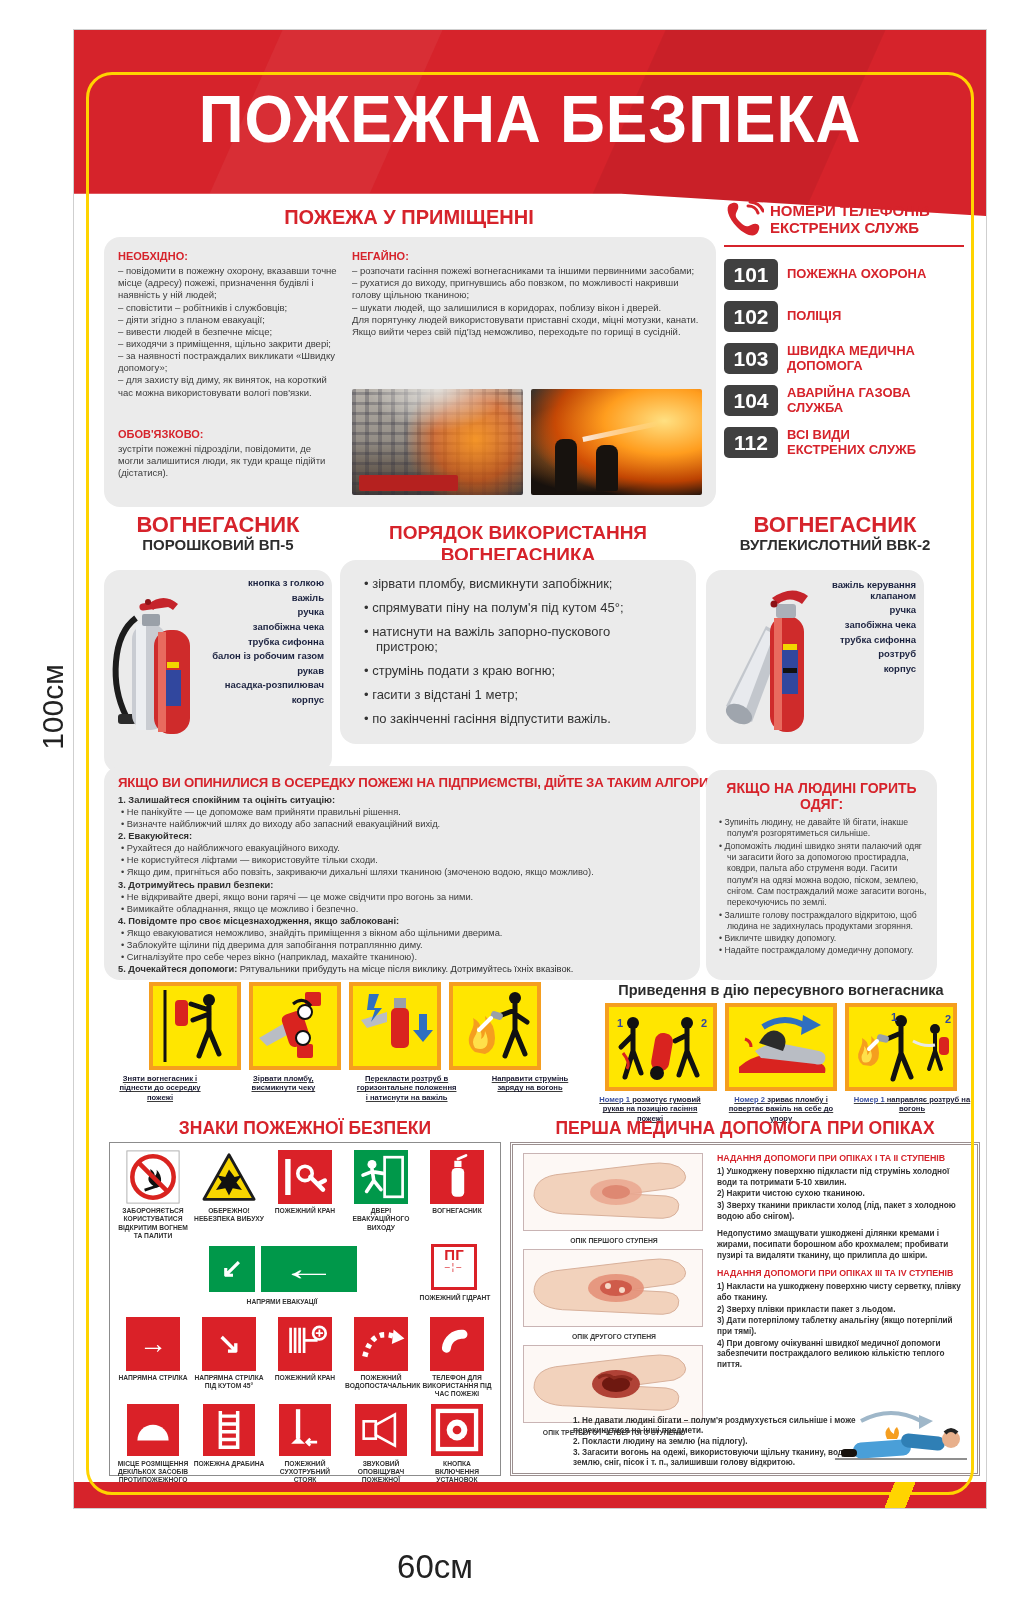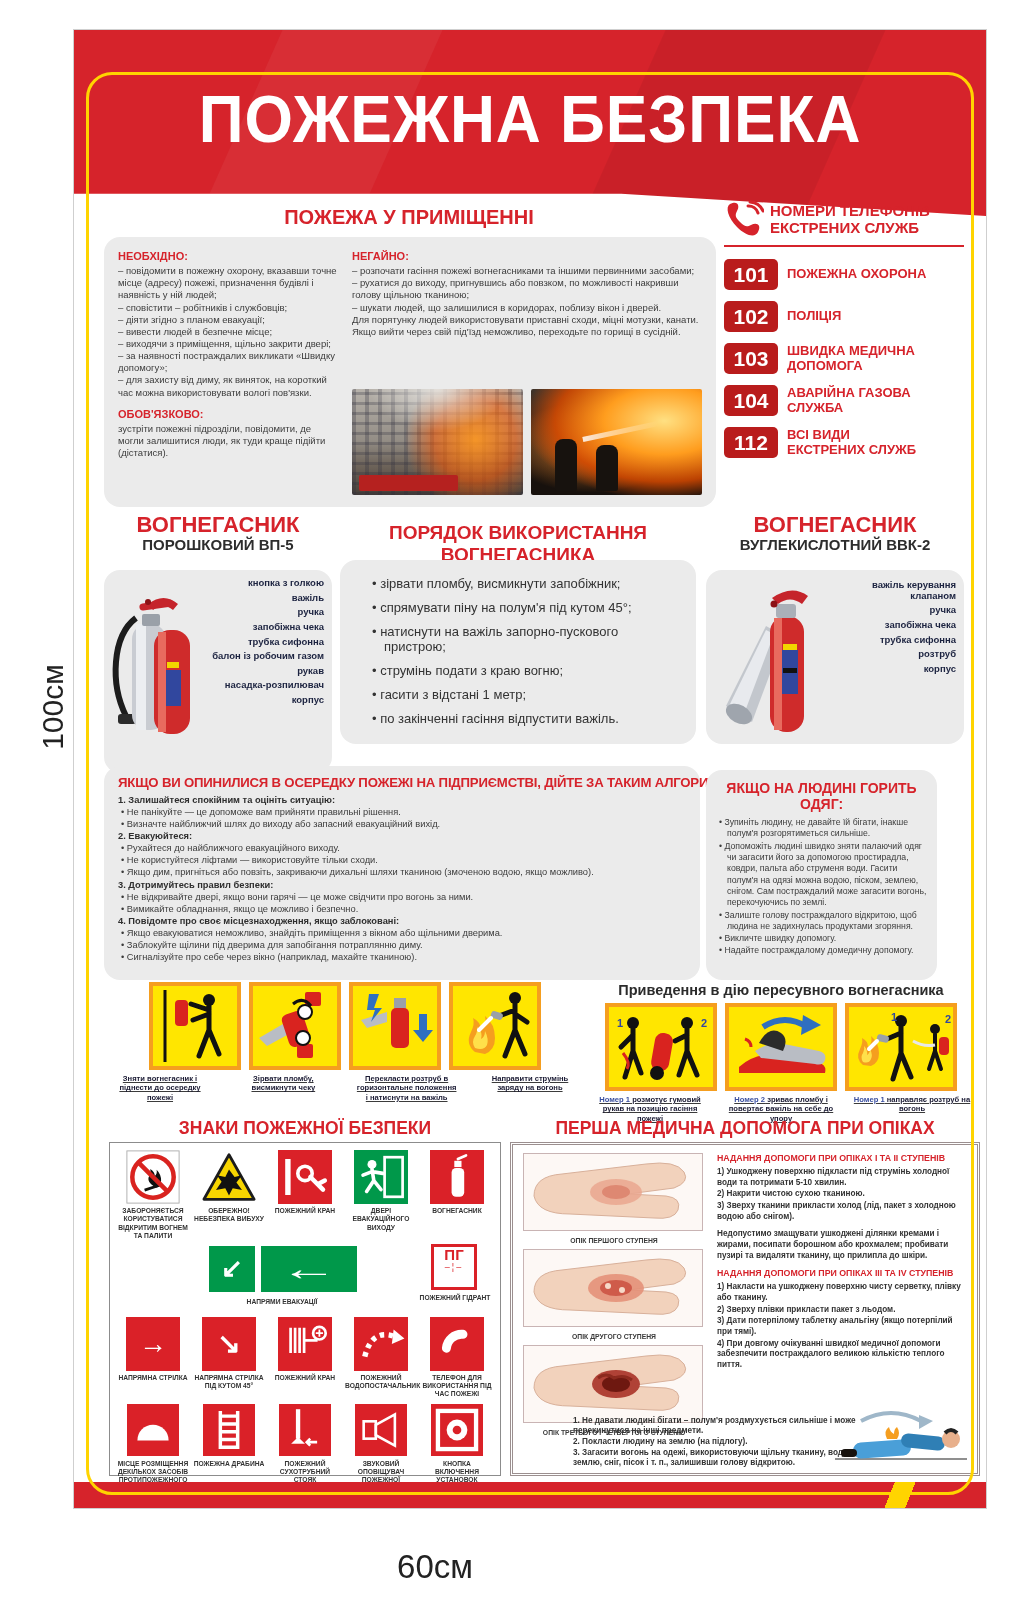--- a/index.html
+++ b/index.html
@@ -45,37 +45,37 @@
      linear-gradient(180deg,#40342a 0%,#17110d 85%);}
   .photo2 .ff1,.photo2 .ff2{position:absolute;bottom:4px;width:22px;height:52px;background:#17120e;border-radius:8px 8px 2px 2px;}
   .photo2 .ff1{left:14%;} .photo2 .ff2{left:38%;height:46px;}
   .photo2 .jet{position:absolute;left:30%;top:38%;width:45%;height:5px;background:linear-gradient(90deg,rgba(255,255,255,.85),transparent);transform:rotate(-12deg);}
   
   .phones{left:650px;top:170px;width:240px;}
   .ph-head{display:flex;gap:6px;align-items:center;}
   .ph-head .t{font-size:15px;font-weight:700;color:#d6232b;line-height:1.15;}
   .ph-rule{border-top:2px solid #d6232b;margin:7px 0 12px;}
   .ph-row{display:flex;gap:9px;align-items:center;margin-bottom:11px;}
-  .ph-badge{width:54px;height:31px;background:#b91c1c;border-radius:5px;color:#fff;font-size:21px;
+  .ph-badge{width:54px;height:31px;background:#404040;border-radius:5px;color:#fff;font-size:21px;
             font-weight:700;display:flex;align-items:center;justify-content:center;flex:none;}
   .ph-label{color:#d6232b;font-size:13px;font-weight:700;line-height:1.08;width:140px;}
   
   .exth{font-size:22px;line-height:1;}
   .exth2{font-size:15px;font-weight:700;color:#2d2d2d;line-height:1.15;}
   .ph-h{left:30px;top:484px;width:228px;}
   .pbox{left:30px;top:540px;width:228px;height:203px;position:absolute;}
   .pbox svg.ext{position:absolute;left:2px;top:4px;}
   .labcol{position:absolute;right:8px;top:8px;width:122px;text-align:right;}
   .lab-li{font-size:9.5px;font-weight:700;color:#1c2340;line-height:1.12;margin-bottom:4px;}
   .use-h{left:266px;top:492px;width:356px;font-size:19px;}
-  .ubox{left:266px;top:530px;width:356px;height:184px;padding:16px 32px;box-sizing:border-box;}
+  .ubox{left:266px;top:530px;width:356px;height:184px;padding:16px 24px;box-sizing:border-box;}
   .use-li{font-size:13px;color:#333;margin-bottom:9px;padding-left:12px;text-indent:-12px;}
   .use-li::before{content:"• ";color:#333;}
   .ch{left:632px;top:484px;width:258px;}
-  .cbox{left:632px;top:540px;width:258px;height:174px;position:absolute;}
+  .cbox{left:632px;top:540px;width:218px;height:174px;position:absolute;}
   .cbox svg.ext{position:absolute;left:8px;top:4px;}
   .labcol2{position:absolute;right:8px;top:10px;width:130px;text-align:right;}
   
   .algbox{left:30px;top:736px;width:596px;height:214px;padding:9px 14px;box-sizing:border-box;}
   .alg-t{font-size:13.2px;letter-spacing:-.2px;margin-bottom:4px;white-space:nowrap;}
   .alg-lead{font-size:9.3px;font-weight:700;color:#2e2e2e;line-height:1.3;}
   .alg-lead .rest{font-weight:400;}
   .alg-b{font-size:9.3px;line-height:1.3;padding-left:11px;text-indent:-8px;}
   .alg-b::before{content:"• ";}
   
@@ -151,21 +151,21 @@
         <div class="redh subh">НЕОБХІДНО:</div>
         <div>
             <div class="plain">– повідомити в пожежну охорону, вказавши точне місце (адресу) пожежі, призначення будівлі і наявність у ній людей;</div>
             <div class="plain">– сповістити – робітників і службовців;</div>
             <div class="plain">– діяти згідно з планом евакуації;</div>
             <div class="plain">– вивести людей в безпечне місце;</div>
             <div class="plain">– виходячи з приміщення, щільно закрити двері;</div>
             <div class="plain">– за наявності постраждалих викликати «Швидку допомогу»;</div>
             <div class="plain">– для захисту від диму, як виняток, на короткий час можна використовувати вологі пов'язки.</div>
           </div>
-        <div class="redh subh" style="margin-top:8px;">ОБОВ'ЯЗКОВО:</div>
+        <div class="redh subh" style="margin-top:28px;">ОБОВ'ЯЗКОВО:</div>
         <div>зустріти пожежні підрозділи, повідомити, де могли залишитися люди, як туди краще підійти (дістатися).</div>
       </div>
       <div class="colR">
         <div class="redh subh">НЕГАЙНО:</div>
         <div>
             <div class="plain">– розпочати гасіння пожежі вогнегасниками та іншими первинними засобами;</div>
             <div class="plain">– рухатися до виходу, пригнувшись або повзком, по можливості накривши голову щільною тканиною;</div>
             <div class="plain">– шукати людей, що залишилися в коридорах, поблизу вікон і дверей.</div>
           </div>
         <div>Для порятунку людей використовувати приставні сходи, міцні мотузки, канати. Якщо вийти через свій під'їзд неможливо, переходьте по горищі в сусідній.</div>
@@ -304,20 +304,21 @@
       <div>
           <div class="alg-b">Не відкривайте двері, якщо вони гарячі — це може свідчити про вогонь за ними.</div>
           <div class="alg-b">Вимикайте обладнання, якщо це можливо і безпечно.</div>
         </div>
       <div class="alg-lead">4. Повідомте про своє місцезнаходження, якщо заблоковані:</div>
       <div>
           <div class="alg-b">Якщо евакуюватися неможливо, знайдіть приміщення з вікном або щільними дверима.</div>
           <div class="alg-b">Заблокуйте щілини під дверима для запобігання потраплянню диму.</div>
           <div class="alg-b">Сигналізуйте про себе через вікно (наприклад, махайте тканиною).</div>
         </div>
+      <div class="alg-lead"><span>5. Дочекайтеся допомоги:</span><span class="rest"> Рятувальники прибудуть на місце після виклику. Дотримуйтесь їхніх вказівок.</span></div>
     </div>
 
     <div class="abs gbox bcbox">
       <div class="redh bc-t">ЯКЩО НА ЛЮДИНІ ГОРИТЬ ОДЯГ:</div>
       <div>
           <div class="bc-li">Зупиніть людину, не давайте їй бігати, інакше полум'я розгорятиметься сильніше.</div>
           <div class="bc-li">Допоможіть людині швидко зняти палаючий одяг чи загасити його за допомогою простирадла, ковдри, пальта або струменя води. Гасити полум'я на одязі можна водою, піском, землею, снігом. Сам постраждалий може загасити вогонь, перекочуючись по землі.</div>
           <div class="bc-li">Залиште голову постраждалого відкритою, щоб людина не задихнулась продуктами згоряння.</div>
           <div class="bc-li">Викличте швидку допомогу.</div>
           <div class="bc-li">Надайте постраждалому домедичну допомогу.</div>

